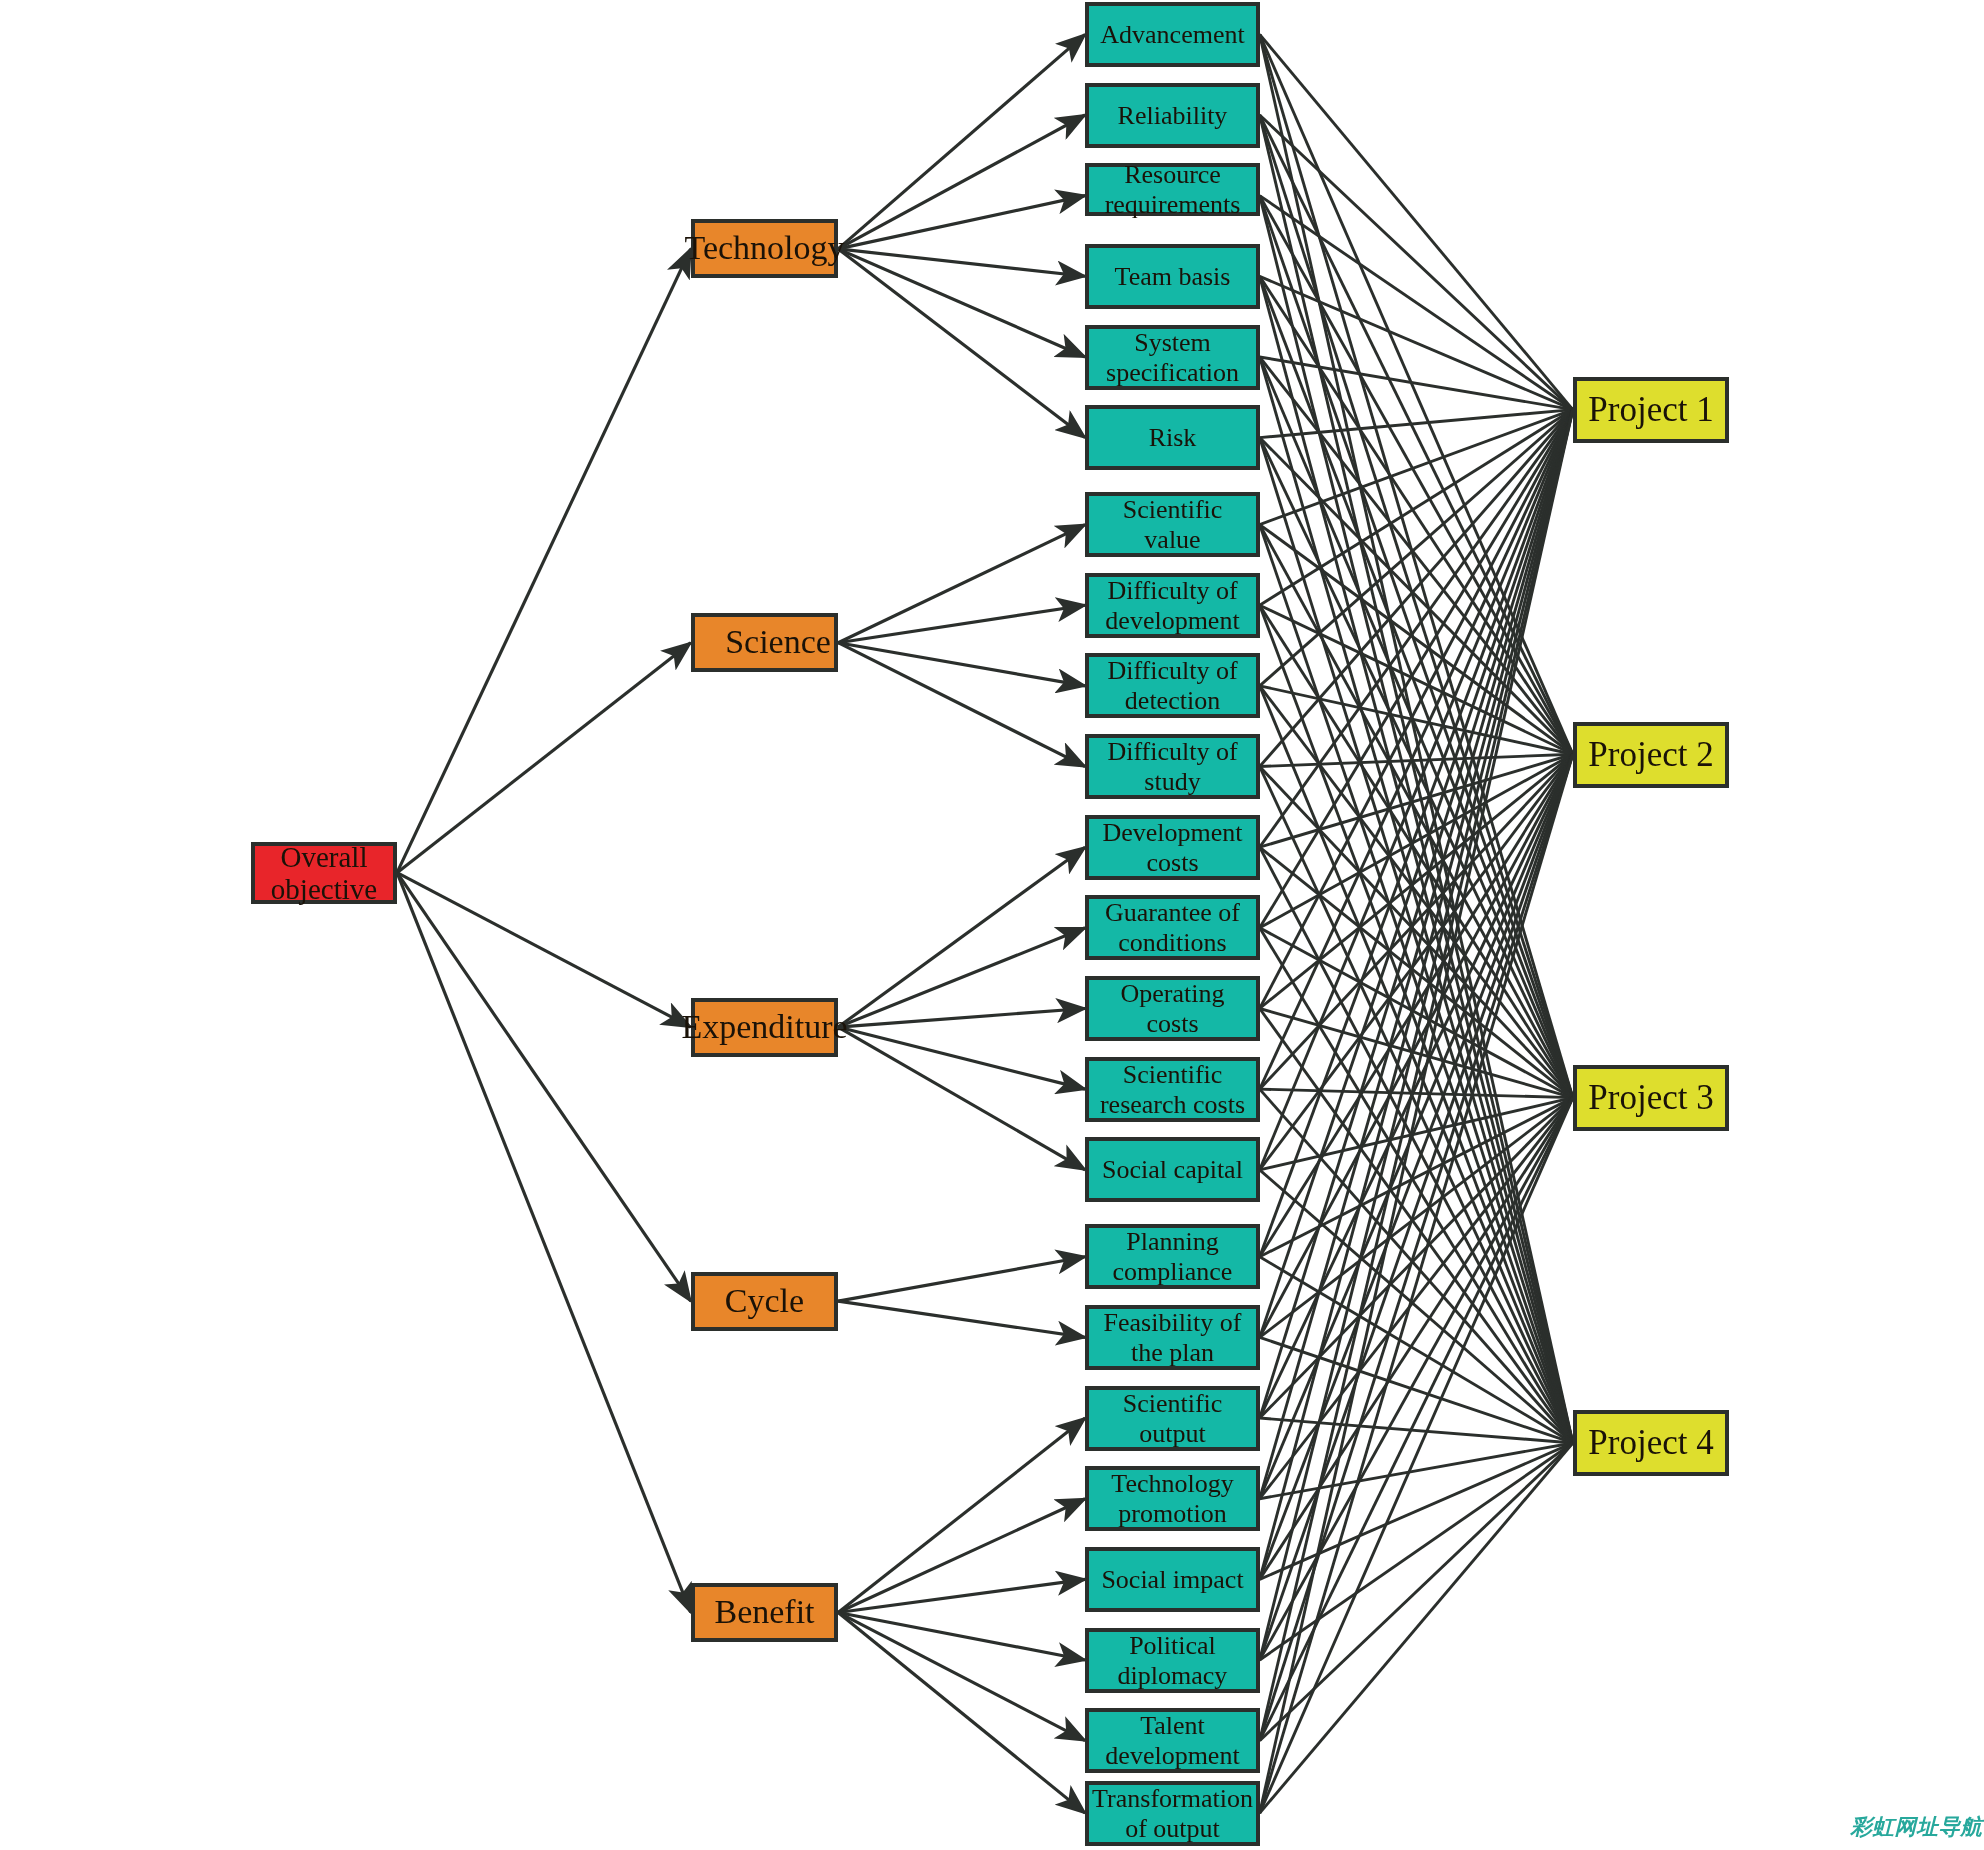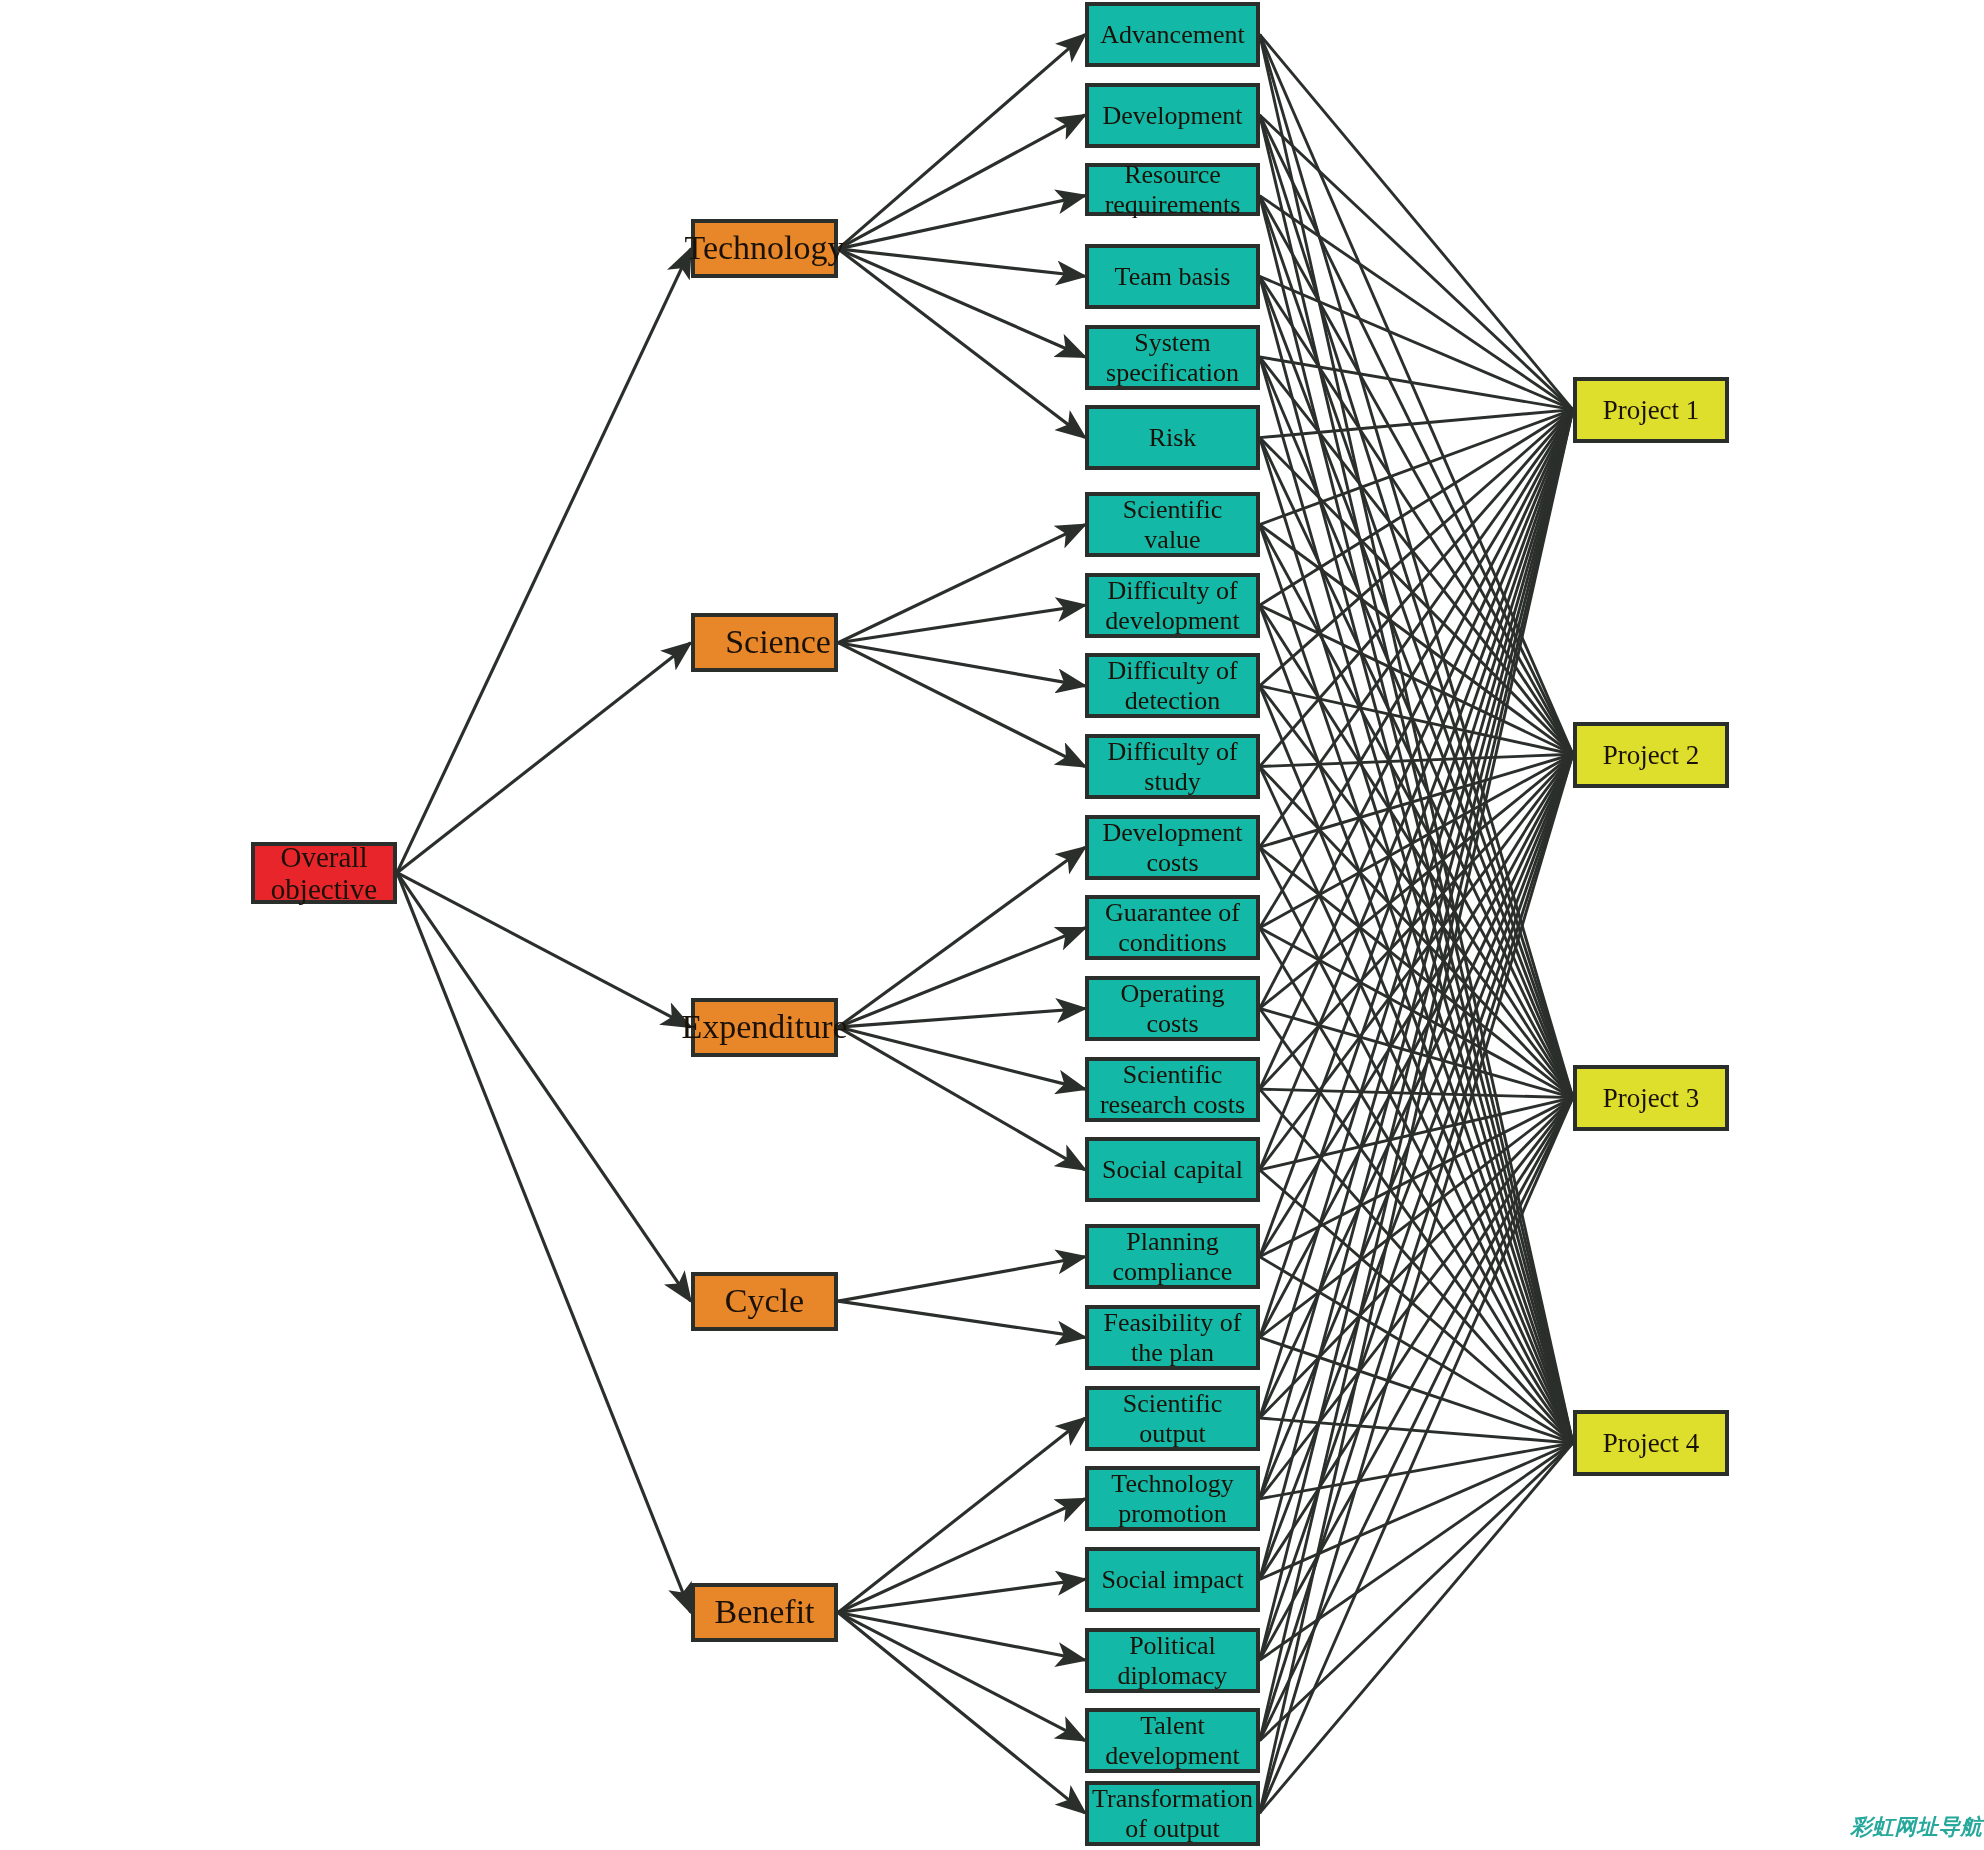--- a/index.html
+++ b/index.html
@@ -46,21 +46,21 @@
   .crit {
     background: #e8862a;
     font-size: 34px;
   }
   .sub {
     background: #14b8a6;
     font-size: 26px;
   }
   .alt {
     background: #dede2d;
-    font-size: 27px;
+    font-size: 35px;
   }
   #watermark {
     position: absolute;
     right: 2.5px;
     bottom: 8.8px;
     color: #27a89c;
     font-family: "DejaVu Sans", sans-serif;
     font-weight: bold;
     font-style: italic;
     font-size: 21.4px;
@@ -223,21 +223,21 @@
       <div class="node crit" style="left: 691px; top: 1272px; width: 147px; height: 59px;">
         <span>Cycle</span>
       </div>
       <div class="node crit" style="left: 691px; top: 1583px; width: 147px; height: 59px;">
         <span>Benefit</span>
       </div>
       <div class="node sub" style="left: 1085px; top: 1.9px; width: 175px; height: 65px;">
         <span>Advancement</span>
       </div>
       <div class="node sub" style="left: 1085px; top: 83px; width: 175px; height: 65px;">
-        <span>Development</span>
+        <span>Reliability</span>
       </div>
       <div class="node sub" style="left: 1085px; top: 163px; width: 175px; height: 53px;">
         <span>Resource requirements</span>
       </div>
       <div class="node sub" style="left: 1085px; top: 244px; width: 175px; height: 65px;">
         <span>Team basis</span>
       </div>
       <div class="node sub" style="left: 1085px; top: 325px; width: 175px; height: 65px;">
         <span>System specification</span>
       </div>

